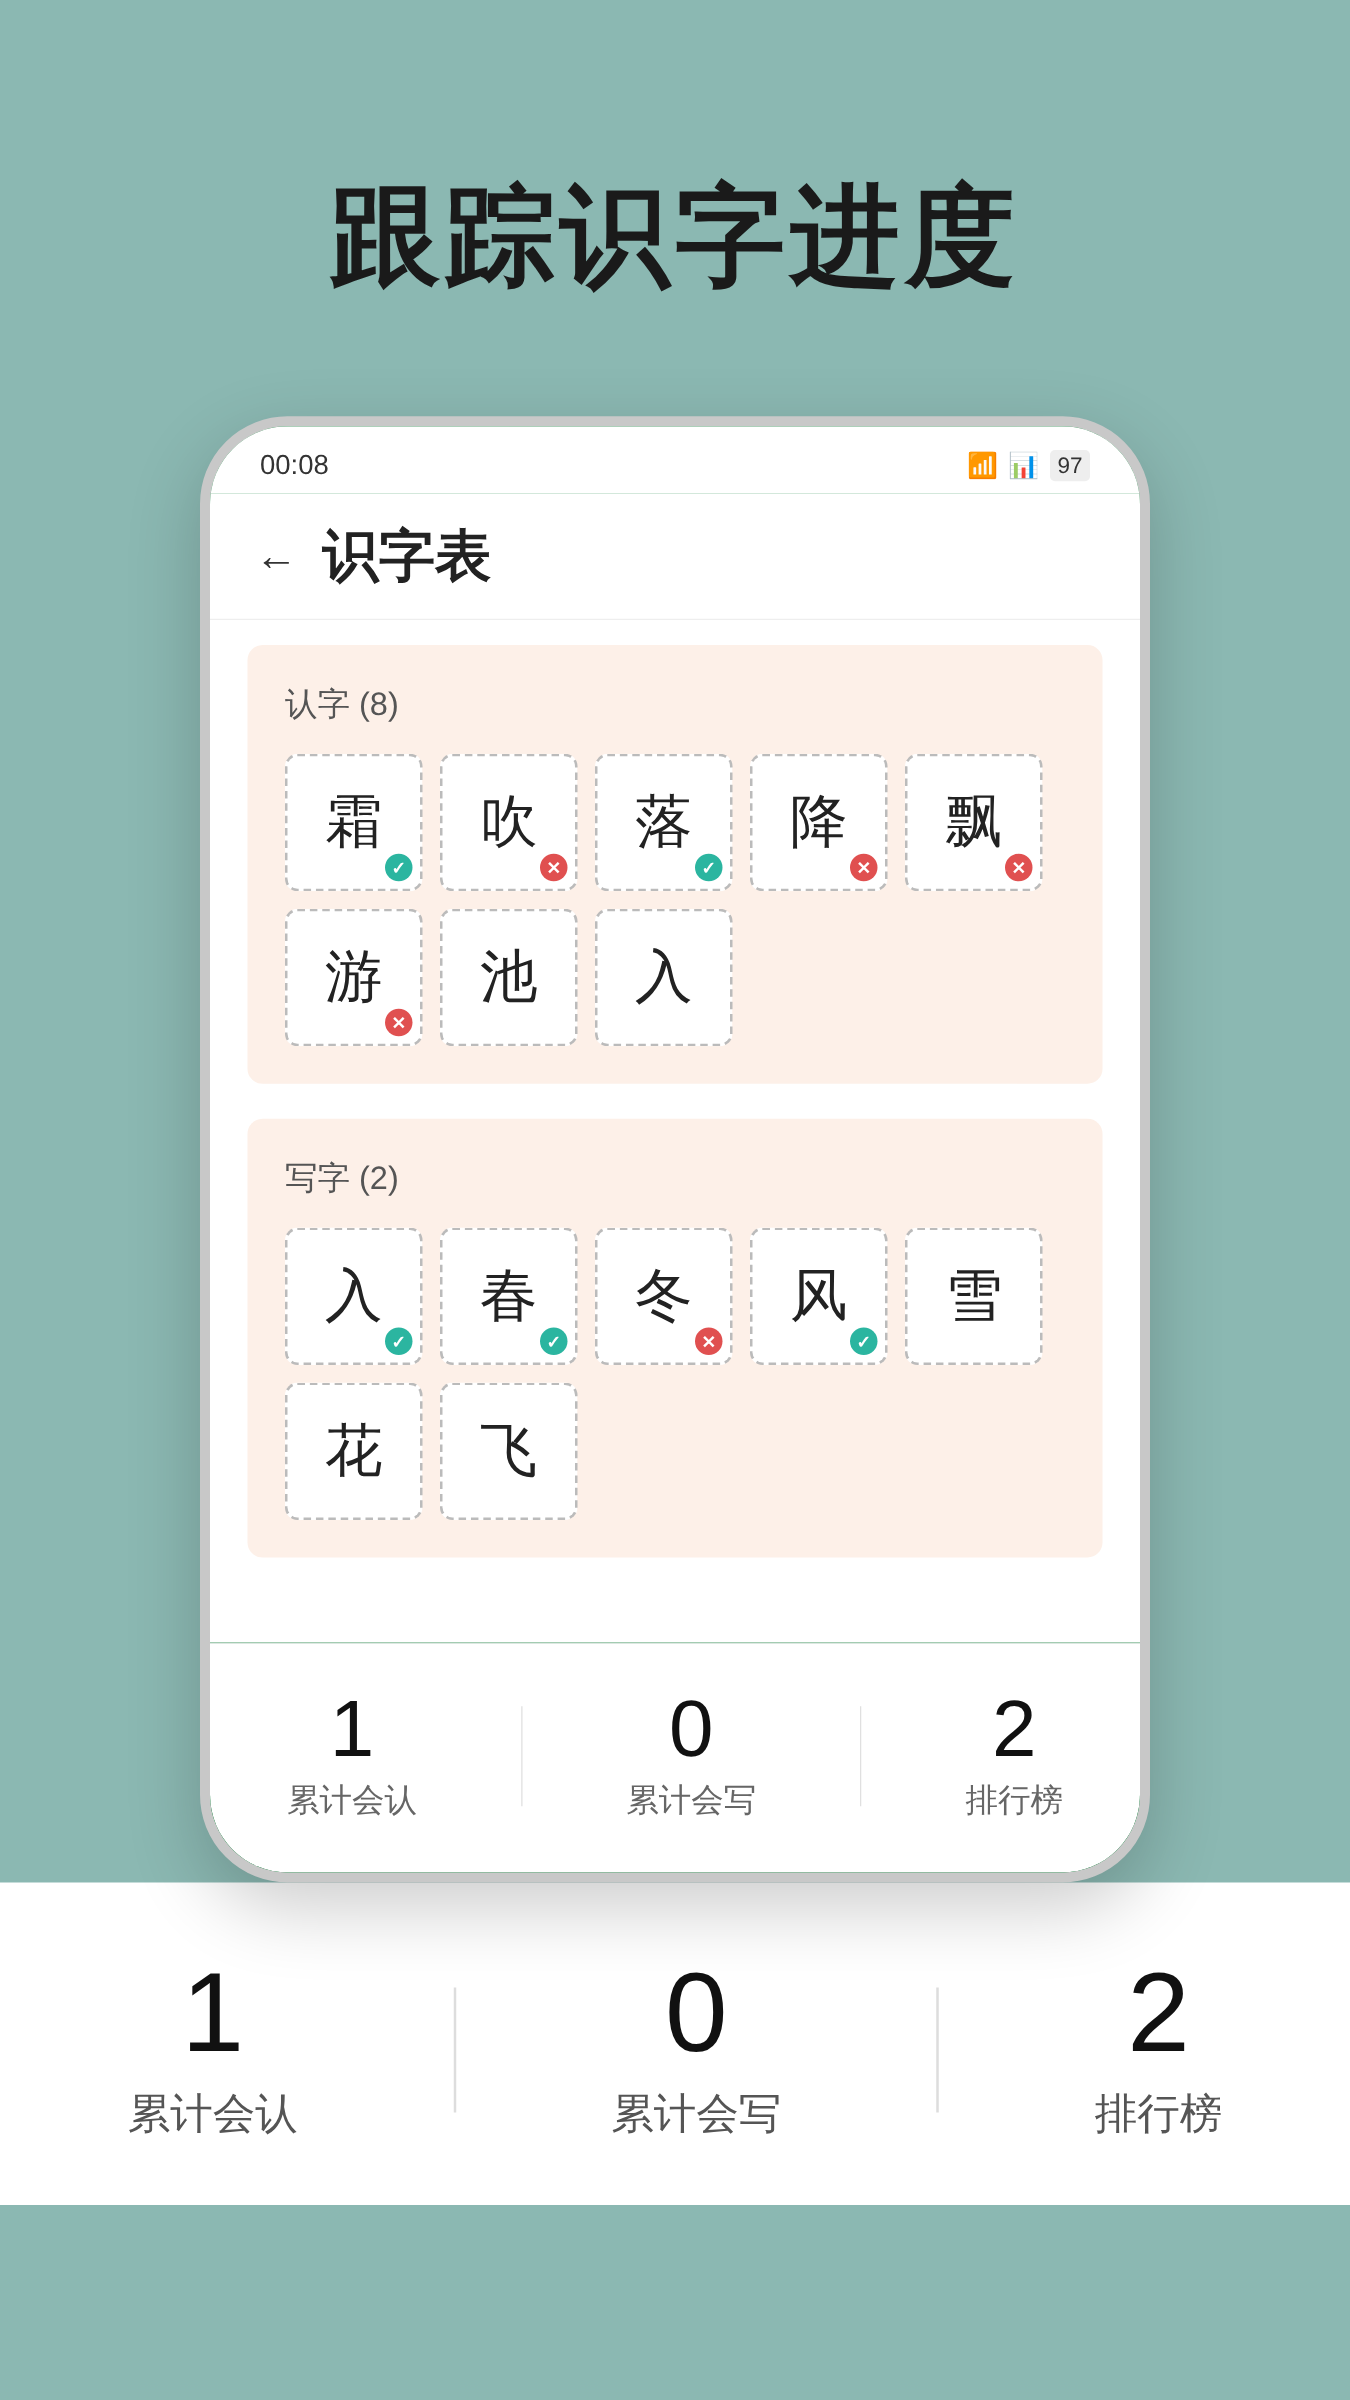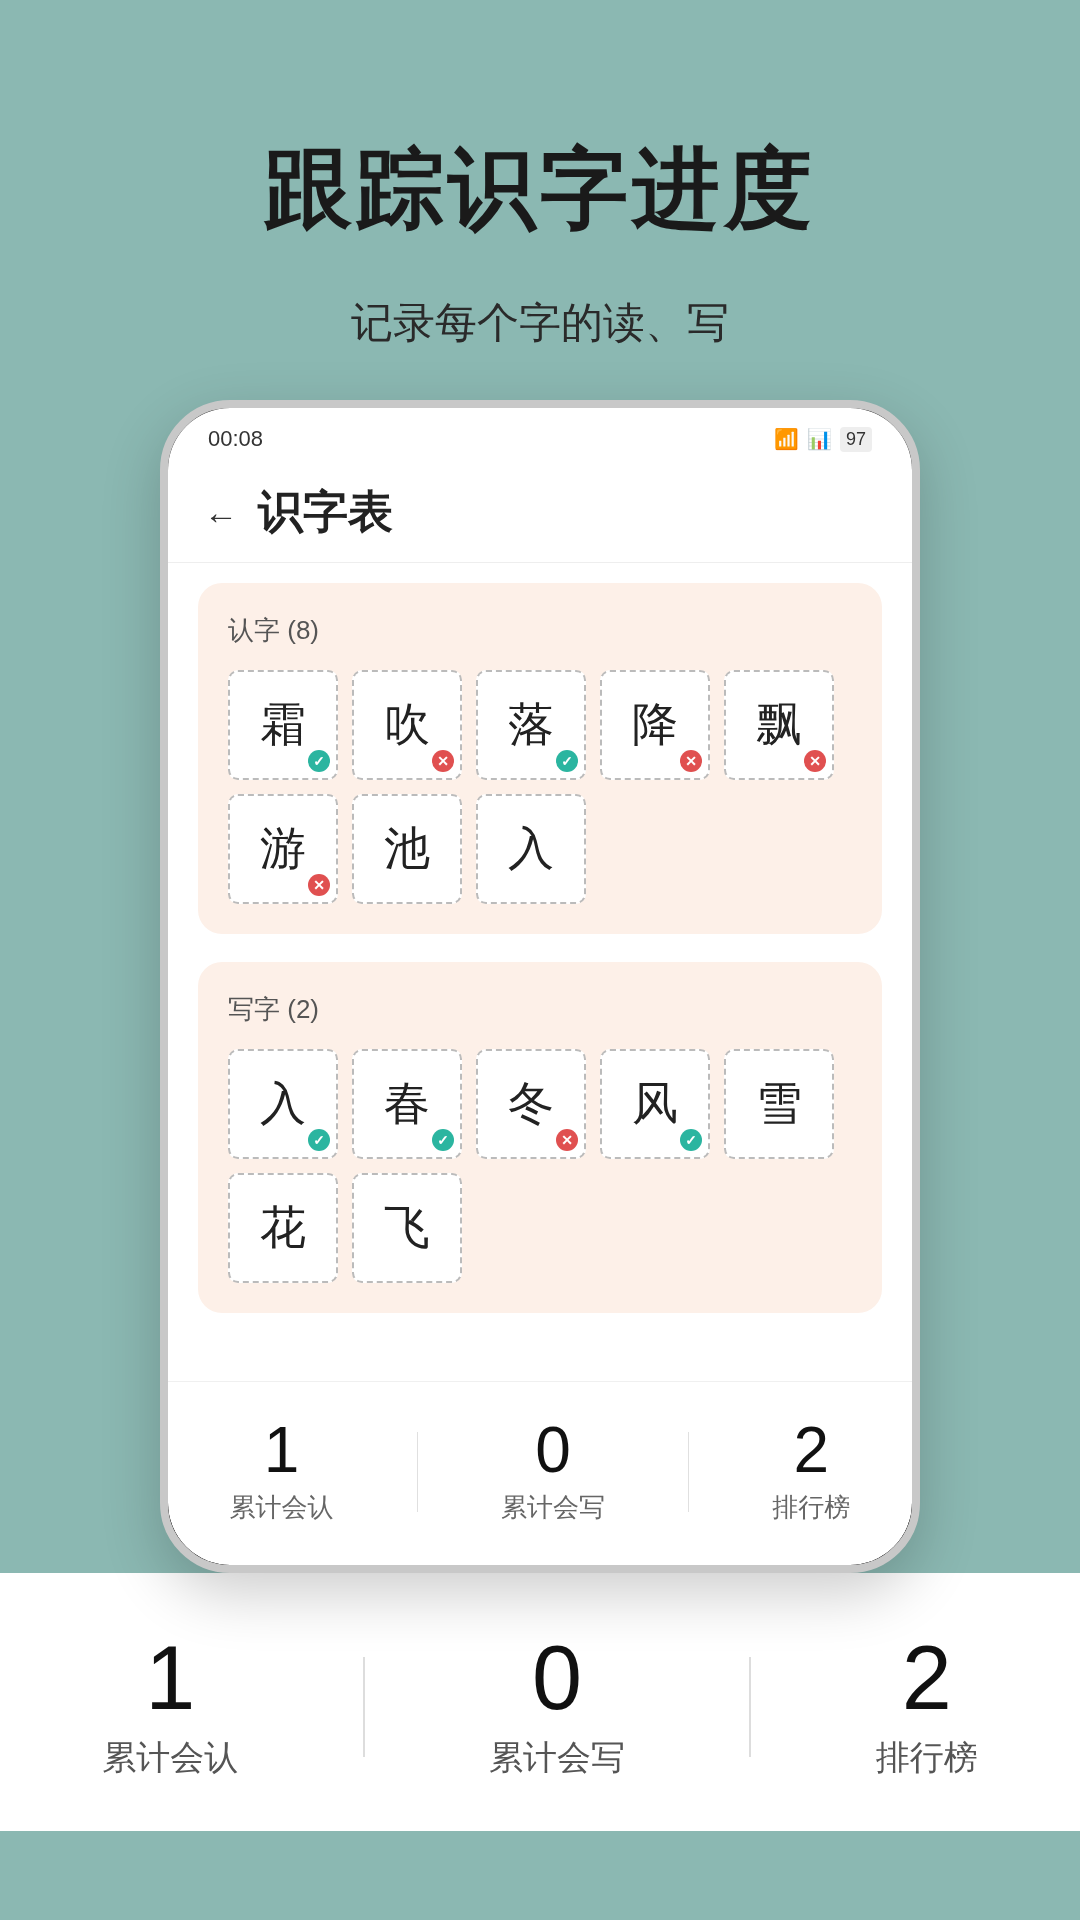--- a/index.html
+++ b/index.html
@@ -38,21 +38,21 @@
     }
 
     
     .phone-wrapper {
       width: 760px;
       margin: 0 auto;
       position: relative;
     }
     .phone-frame {
       width: 760px;
-      background: #000000;
+      background: #15803d;
       border-radius: 70px;
       border: 8px solid #c8c8c8;
       overflow: hidden;
       box-shadow: 0 20px 60px rgba(0,0,0,0.2);
       position: relative;
     }
 
     
     .status-bar {
       display: flex;
@@ -102,21 +102,21 @@
     
     .content-area {
       background: white;
       padding: 20px 30px 40px;
       min-height: 700px;
     }
 
     
     .section-card {
       background: #fdf0e8;
-      border-radius: 24px;
+      border-radius: 12px;
       padding: 30px;
       margin-bottom: 28px;
     }
     .section-label {
       font-size: 26px;
       color: #555;
       margin-bottom: 22px;
     }
 
     
@@ -222,21 +222,20 @@
       height: 100px;
       background: #ddd;
     }
   </style>
 </head>
 <body>
 
 <div class="top-section">
   <h1 class="main-title">跟踪识字进度</h1>
   <div class="subtitle">
-    <div>记录每个字的读、写</div>
   </div>
 </div>
 
 <div class="phone-wrapper">
   <div class="phone-frame">
 
     <div class="status-bar">
       <span class="status-time">00:08</span>
       <div class="status-icons">
         <span>📶</span>

